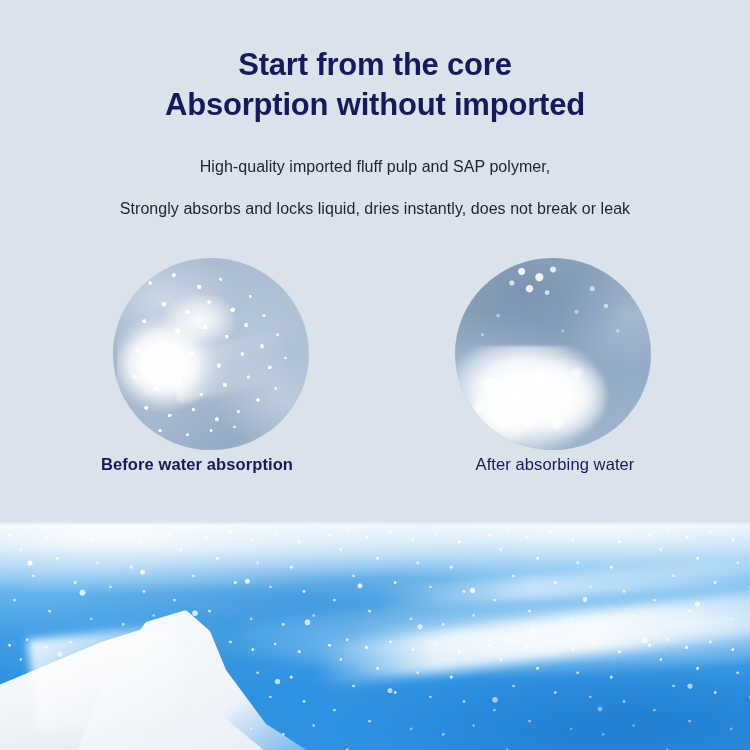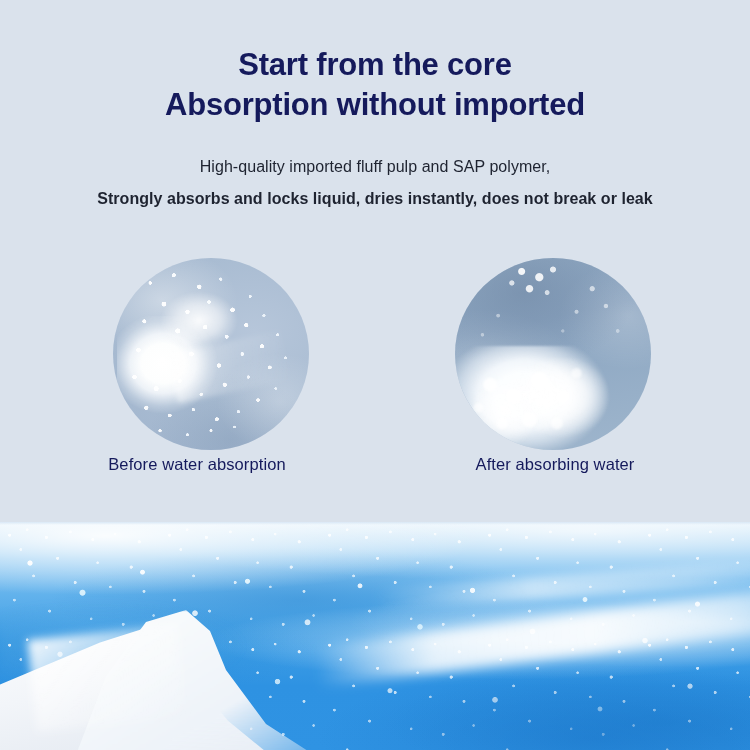--- a/index.html
+++ b/index.html
@@ -45,21 +45,21 @@
     left: 0;
     width: 750px;
     text-align: center;
     color: #1e2330;
     font-size: 16px;
     line-height: 22px;
     letter-spacing: 0.05px;
     white-space: nowrap;
   }
   .subhead.line1 { top: 156px; }
-  .subhead.line2 { top: 188px; font-weight: bold; }
+  .subhead.line2 { top: 198px; }
 
   
   .circle-row {
     position: absolute;
     left: 0; top: 258px;
     width: 750px;
     height: 192px;
   }
   .circle-wrap {
     position: absolute;
@@ -242,21 +242,21 @@
   .caption {
     position: absolute;
     top: 455px;
     width: 300px;
     text-align: center;
     color: #151a5c;
     font-size: 16.5px;
     letter-spacing: 0.1px;
     white-space: nowrap;
   }
-  .caption.left  { left: 47px; }
+  .caption.left  { left: 47px; font-weight: bold; }
   .caption.right { left: 405px; }
 
   
   .photo-band {
     position: absolute;
     left: 0; top: 522px;
     width: 750px;
     height: 228px;
     overflow: hidden;
     background: #3fa3ea;

